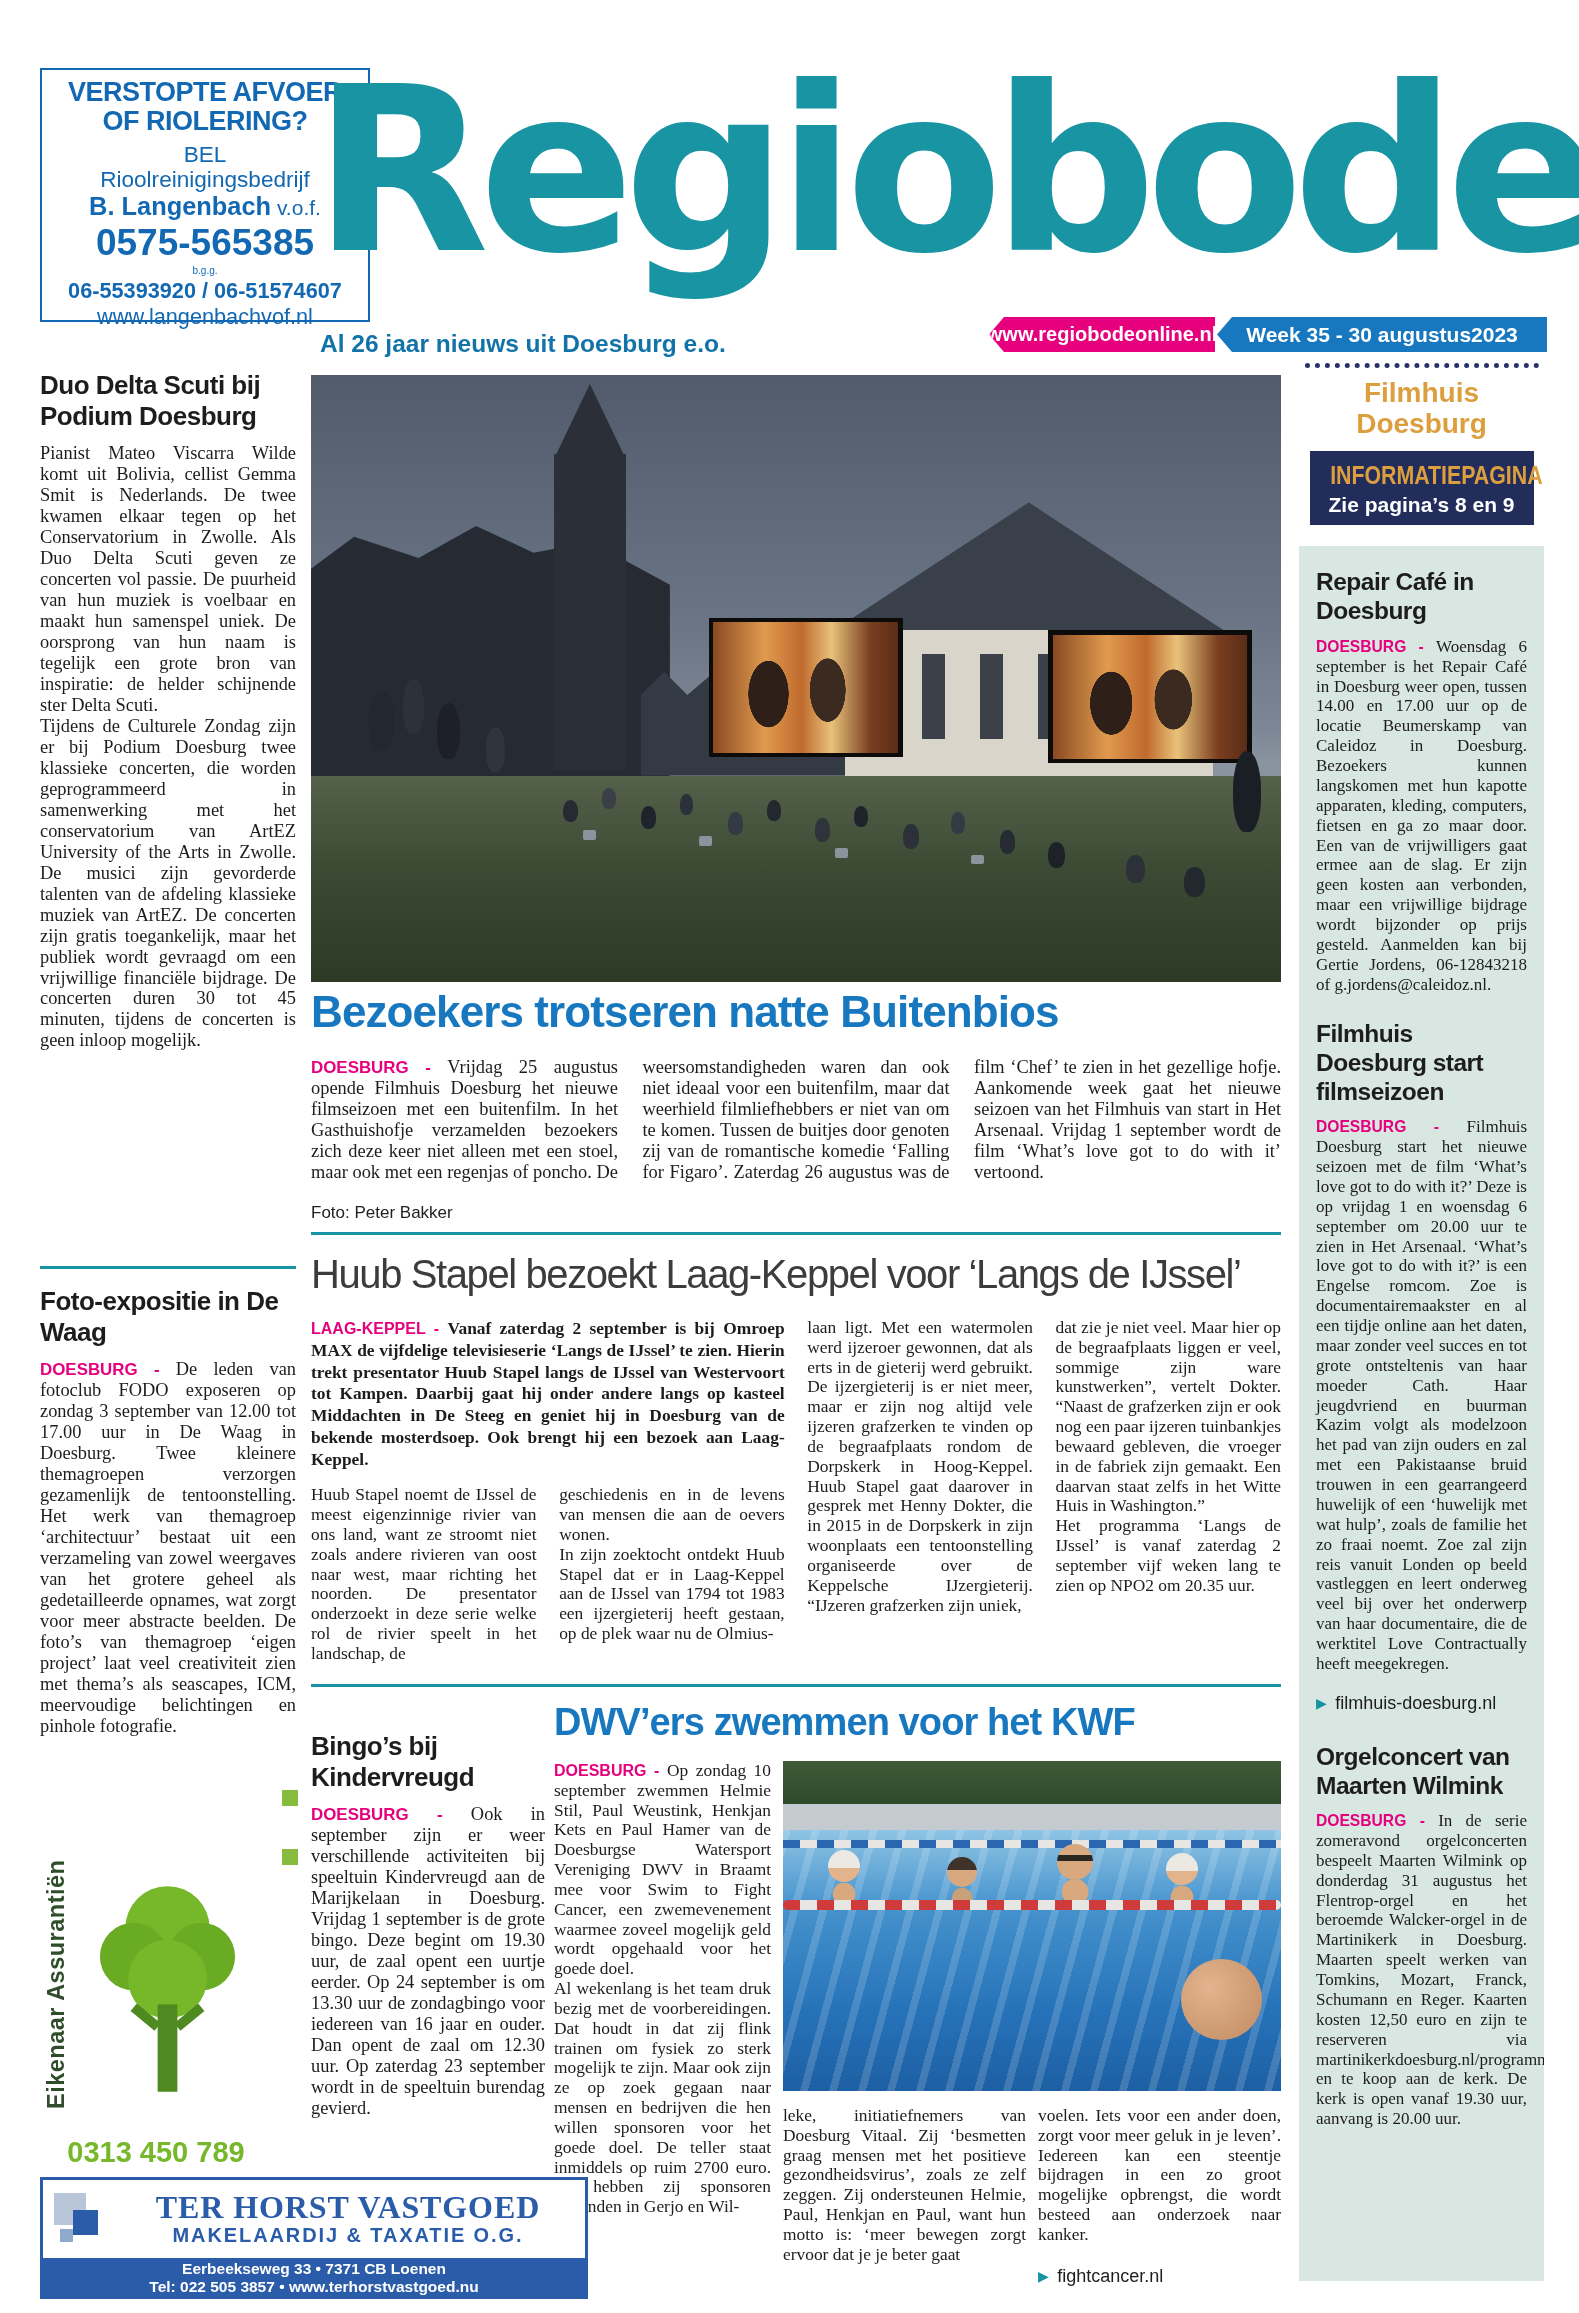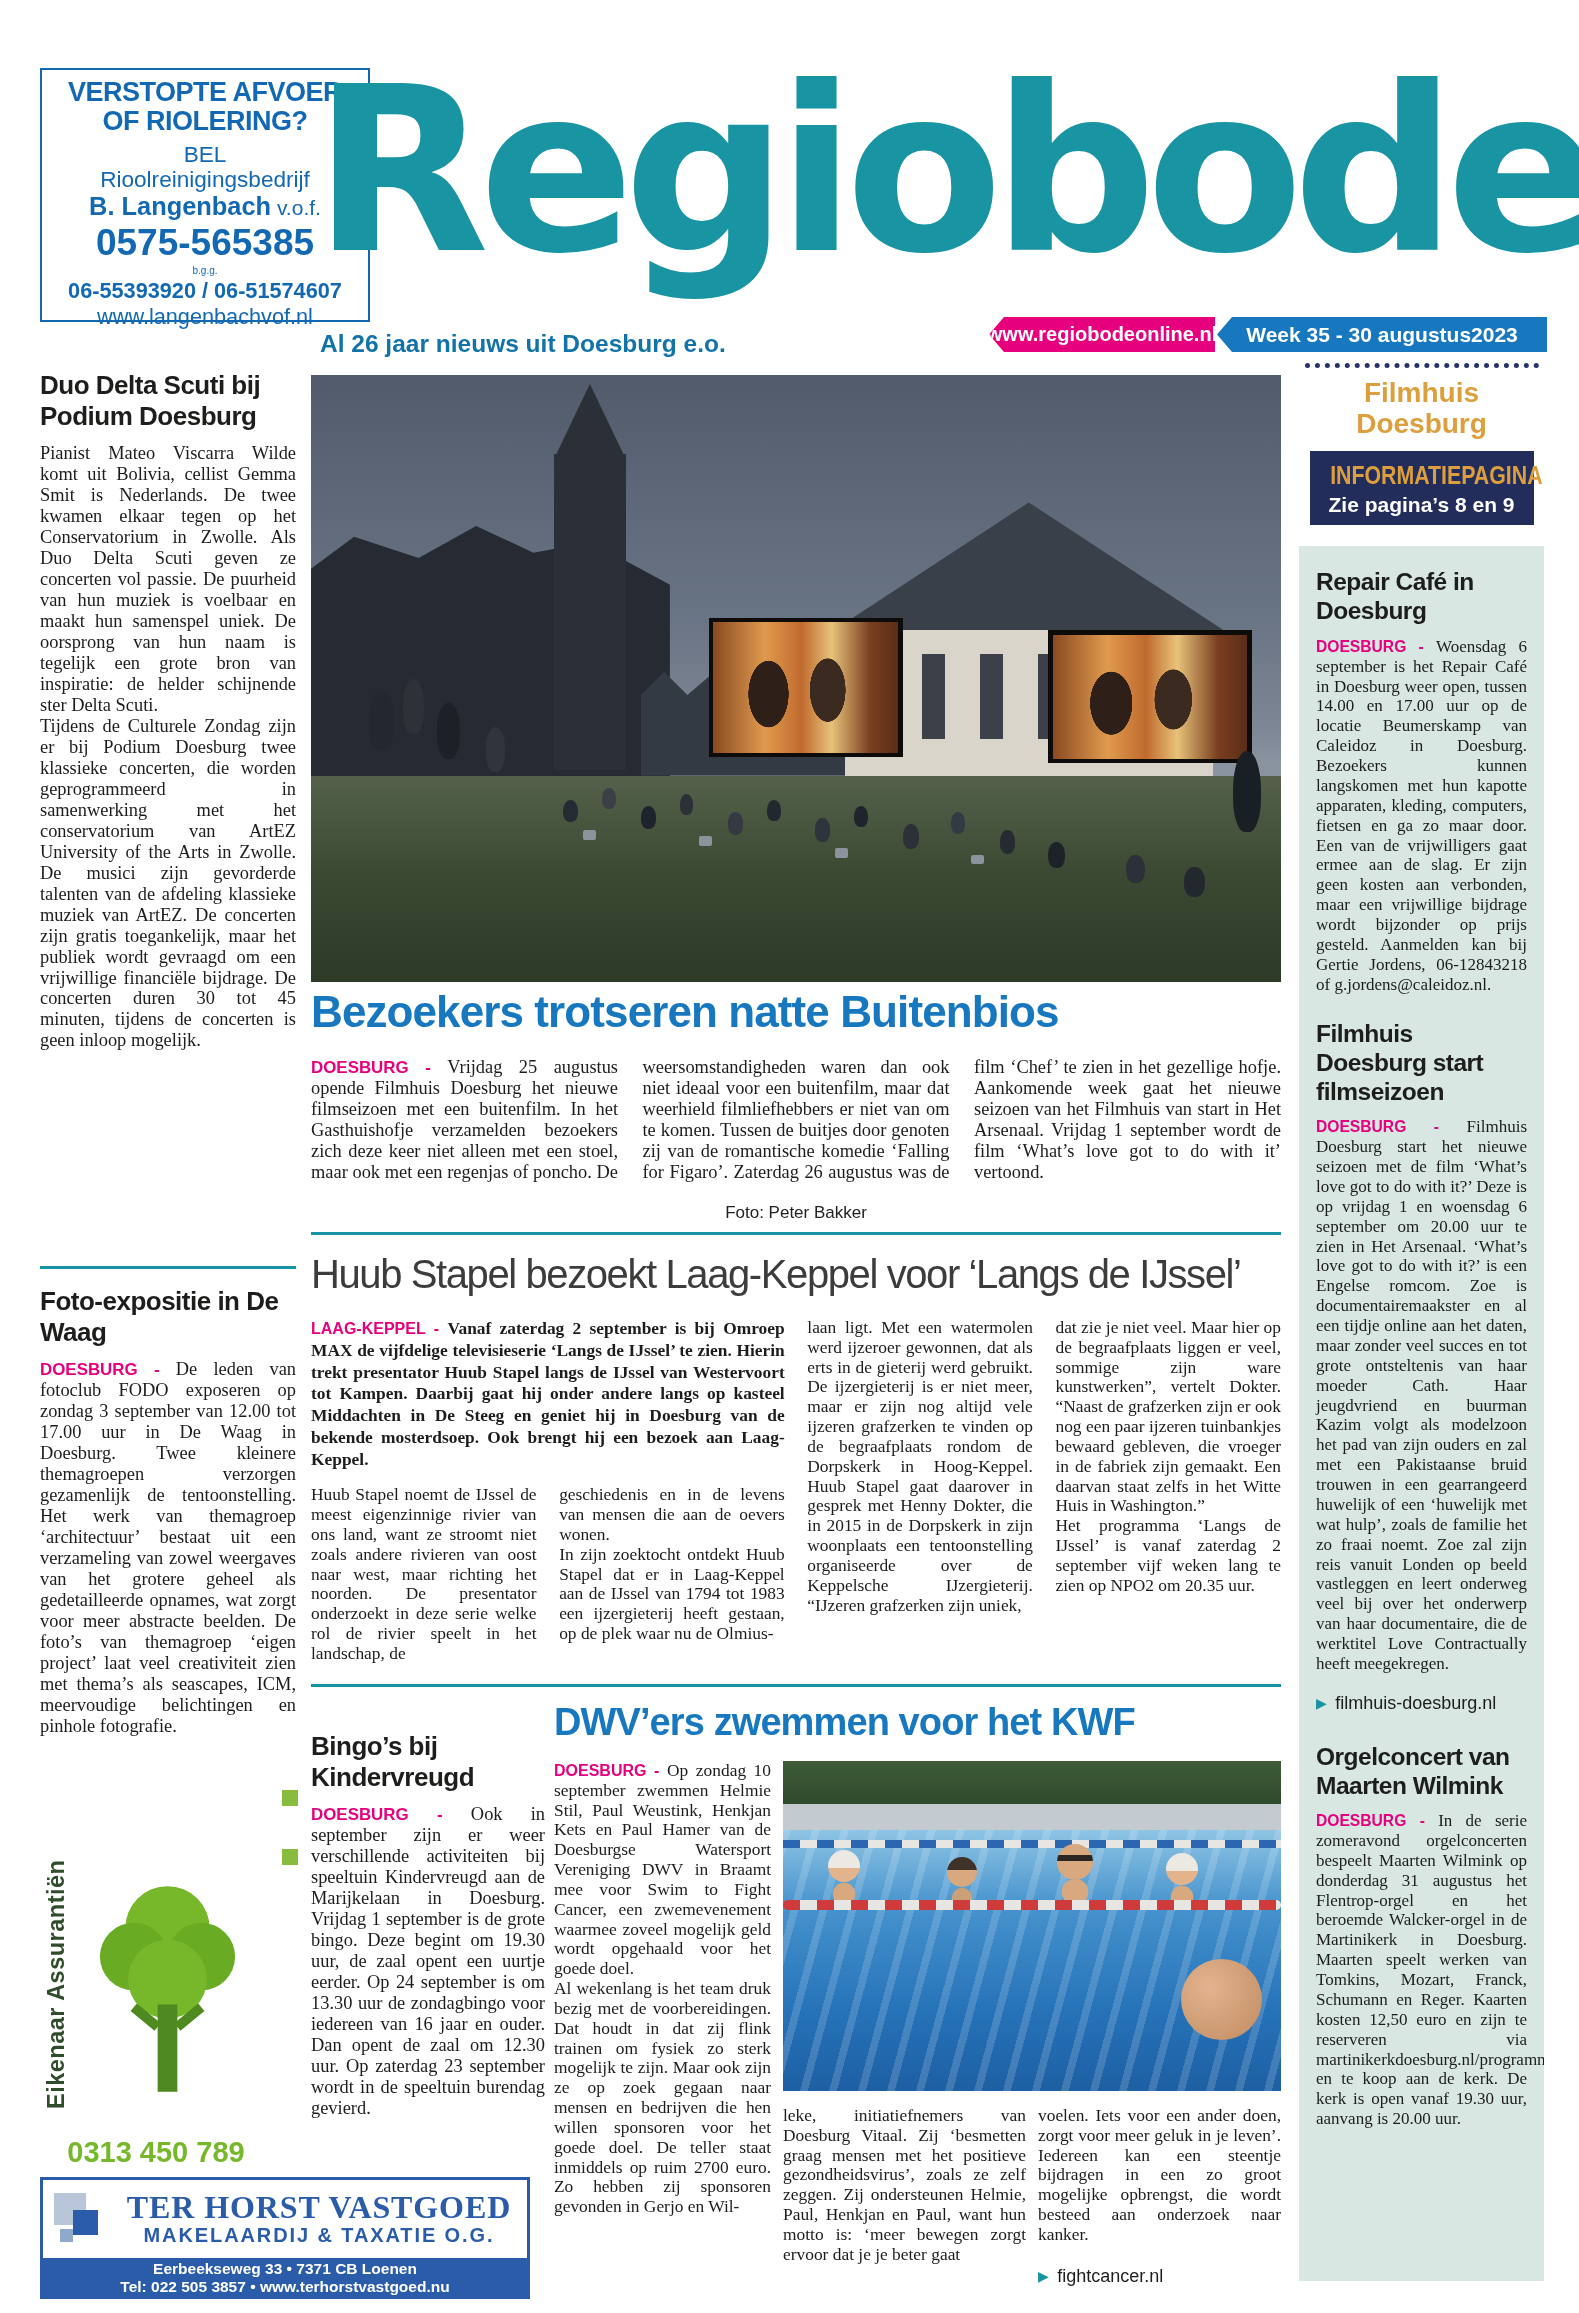--- a/index.html
+++ b/index.html
@@ -36,21 +36,21 @@
   
   .rule{height:2.8px;background:#1794a3}
   h2.art{font-family:"Liberation Sans",sans-serif;font-weight:700;color:#1d1d1b;
     font-size:26px;line-height:31px;letter-spacing:-0.5px;margin-bottom:11.3px}
   .body{font-size:18.4px;line-height:1.14;text-align:justify}
   .bt{white-space:pre-line}
   .loc{font-family:"Liberation Sans",sans-serif;font-weight:700;color:#e6007e;font-size:.92em}
   .intro-b{font-weight:700}
   .headline-blue{font-family:"Liberation Sans",sans-serif;font-weight:700;color:#1878bf;
     letter-spacing:-0.9px}
-  .credit{text-align:center;font-family:"Liberation Sans",sans-serif;font-size:17px;color:#222}
+  .credit{text-align:left;font-family:"Liberation Sans",sans-serif;font-size:17px;color:#222}
 
   .a-duo{left:40px;top:370px;width:256px}
   .a-duo .intro{font-size:20px;line-height:1.2;margin-bottom:21px}
   .rule-left{left:40px;top:1266px;width:256px}
   .a-foto{left:40px;top:1286px;width:256px}
 
   
   .photo-cinema{left:311px;top:375px;width:970px;height:607px;overflow:hidden;
     background:linear-gradient(180deg,#515b6b 0%,#697484 40%,#7d8694 58%,#8a93a0 64%)}
   .pc-bldg-left{position:absolute;left:0;top:24%;width:37%;height:44%;background:#262b33;
@@ -124,21 +124,21 @@
   
   .gsq{position:absolute;width:16px;height:16px;background:#87bc3f}
   .eik-vert{left:43px;top:1819px;width:32px;height:330px;writing-mode:vertical-rl;
     transform:rotate(180deg);font-family:"Liberation Sans",sans-serif;font-weight:700;
     font-size:23.5px;color:#2f4d2a;text-align:center;letter-spacing:0.5px}
   .eik-tree{left:83px;top:1864px}
   .eik-phone{left:43px;top:2136px;width:226px;text-align:center;color:#76b82a;
     font-family:"Liberation Sans",sans-serif;font-weight:700;font-size:29px}
 
   
-  .ad-th{left:40px;top:2177px;width:490px;height:122px;border:3.8px solid #2a5caa;background:#fff}
+  .ad-th{left:40px;top:2177px;width:548px;height:122px;border:3.8px solid #2a5caa;background:#fff}
   .th-top{display:flex;align-items:center;gap:13px;height:77px;padding:3.8px 11.3px}
   .th-logo{position:relative;width:55px;height:55px;flex:0 0 auto}
   .th-logo span{position:absolute}
   .th-text{flex:1;text-align:center}
   .th-title{font-family:"Liberation Serif",serif;font-weight:700;font-size:32px;
     line-height:34px;color:#2a5caa;letter-spacing:0.9px}
   .th-sub{font-family:"Liberation Sans",sans-serif;font-weight:700;font-size:20px;
     color:#2a5caa;letter-spacing:1.9px}
   .th-bar{position:absolute;left:0;right:0;bottom:0;height:38px;background:#2a5caa;color:#fff;
     text-align:center;font-family:"Liberation Sans",sans-serif;font-weight:700;

